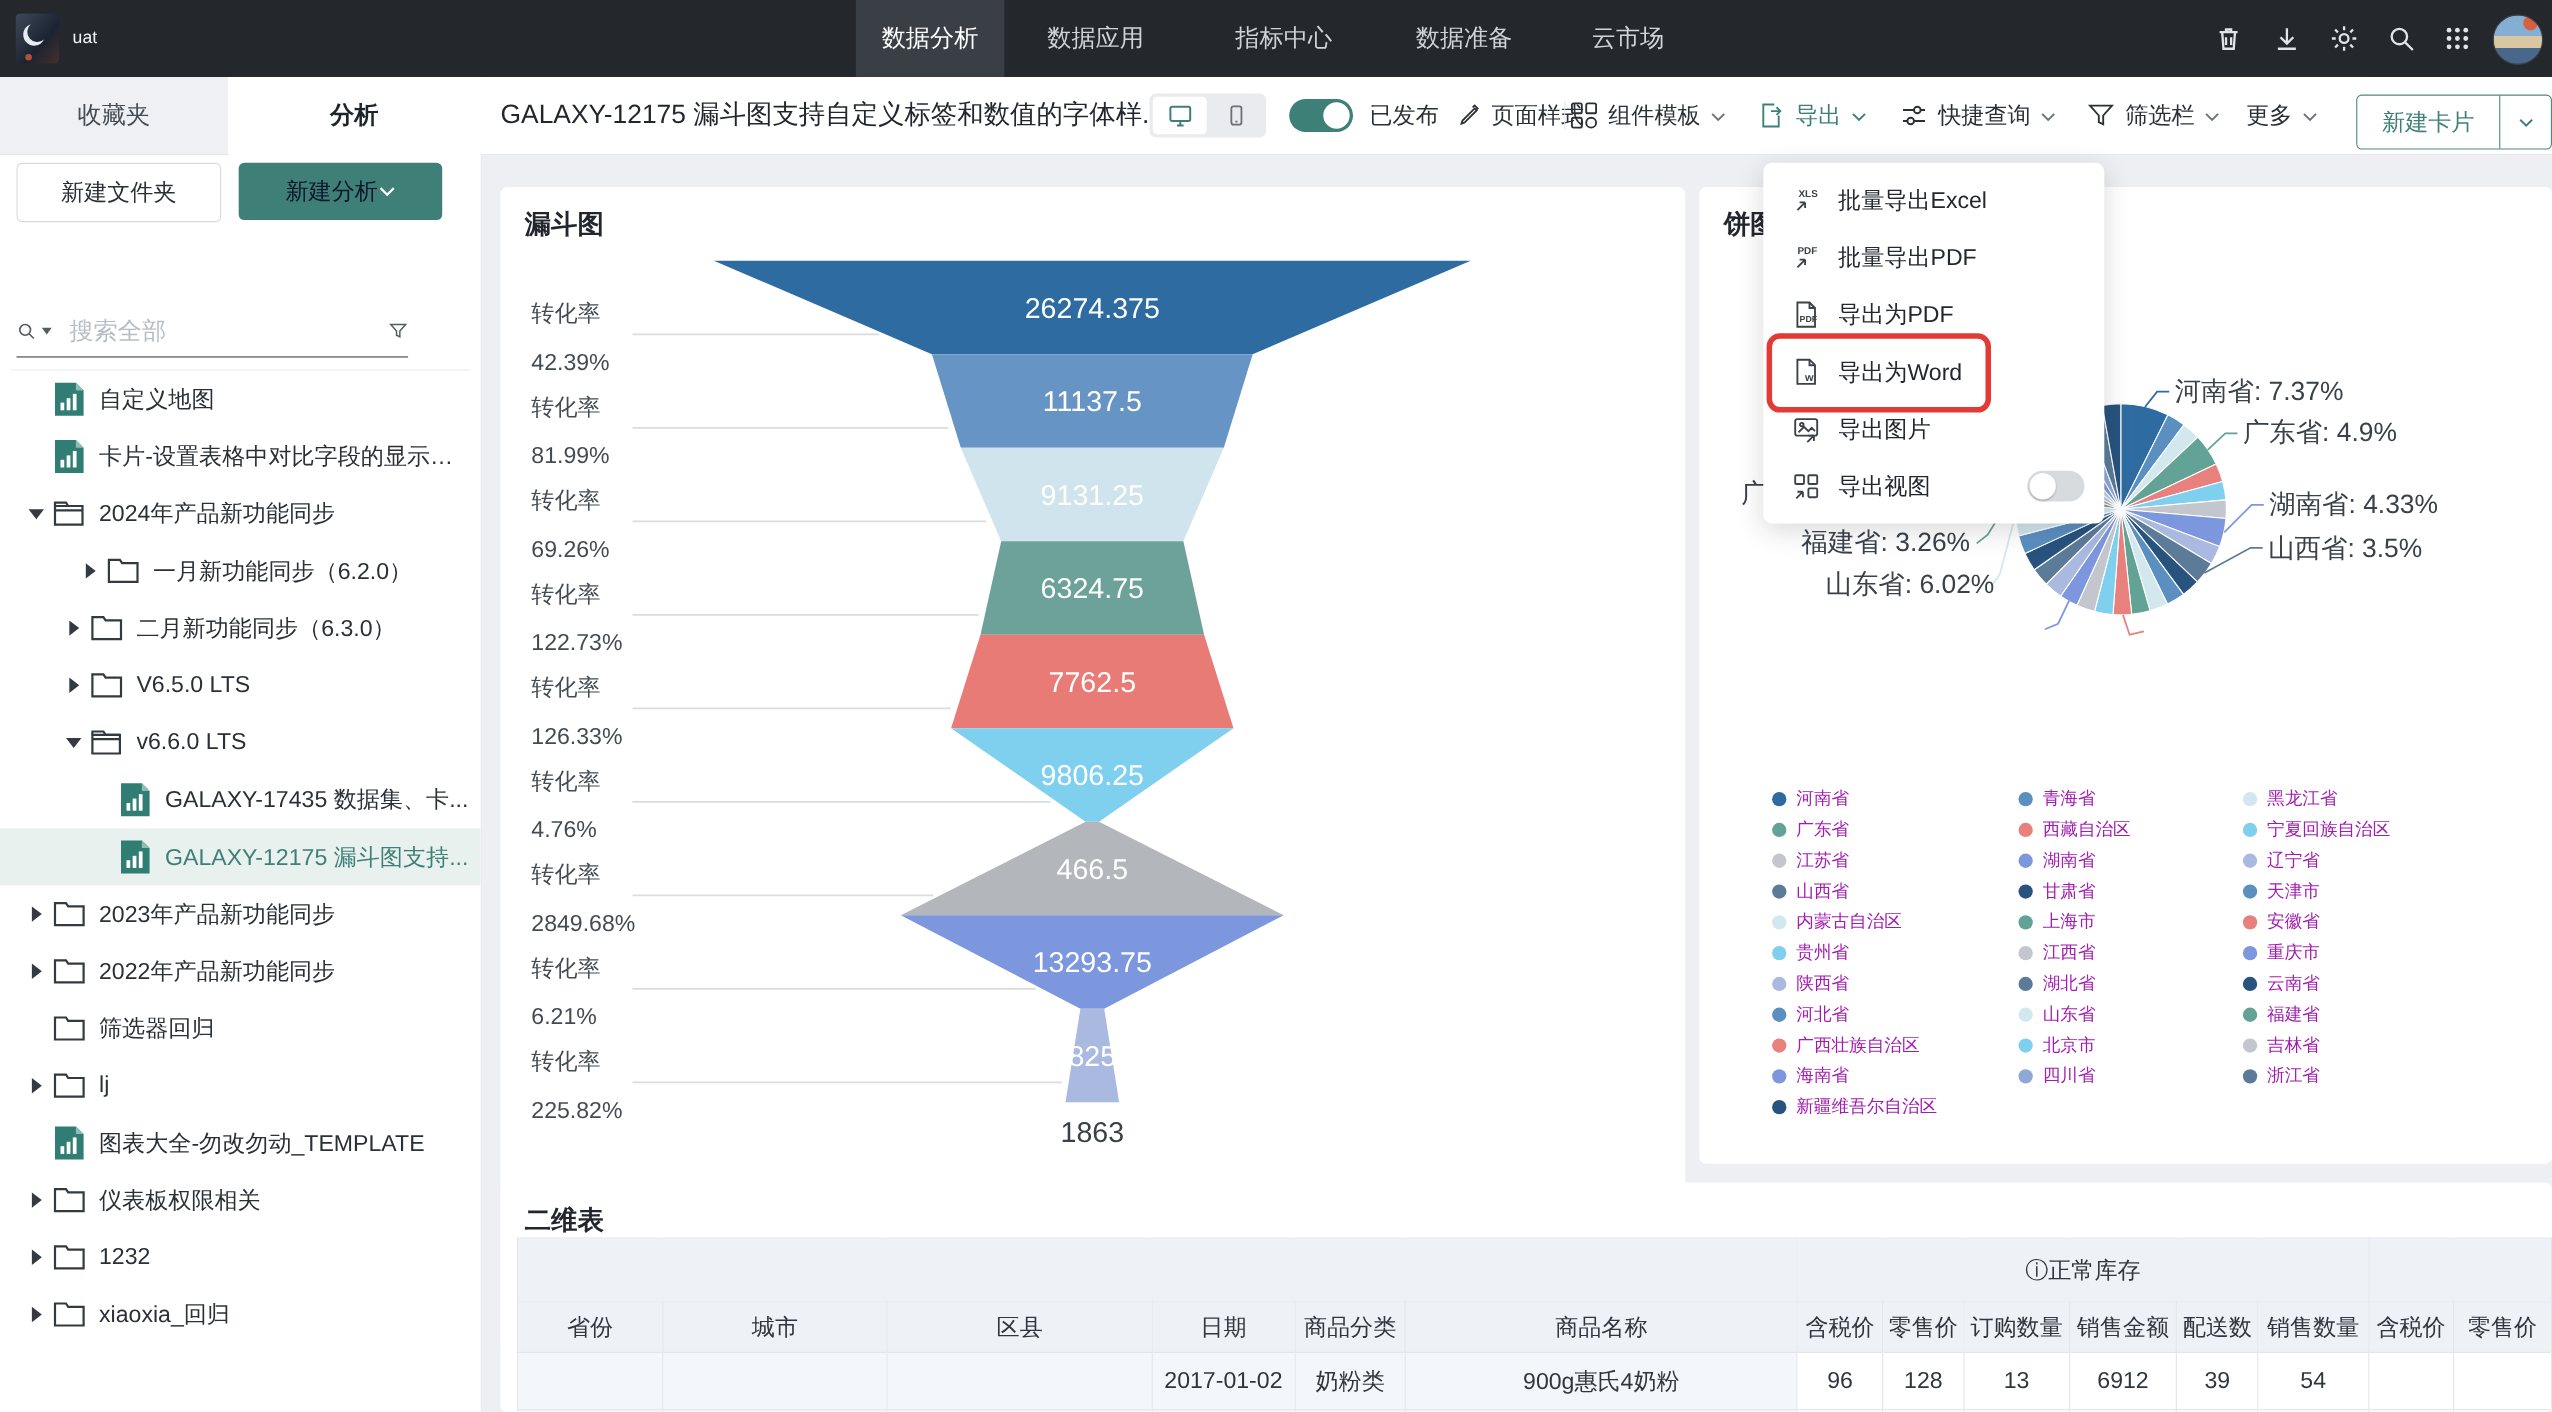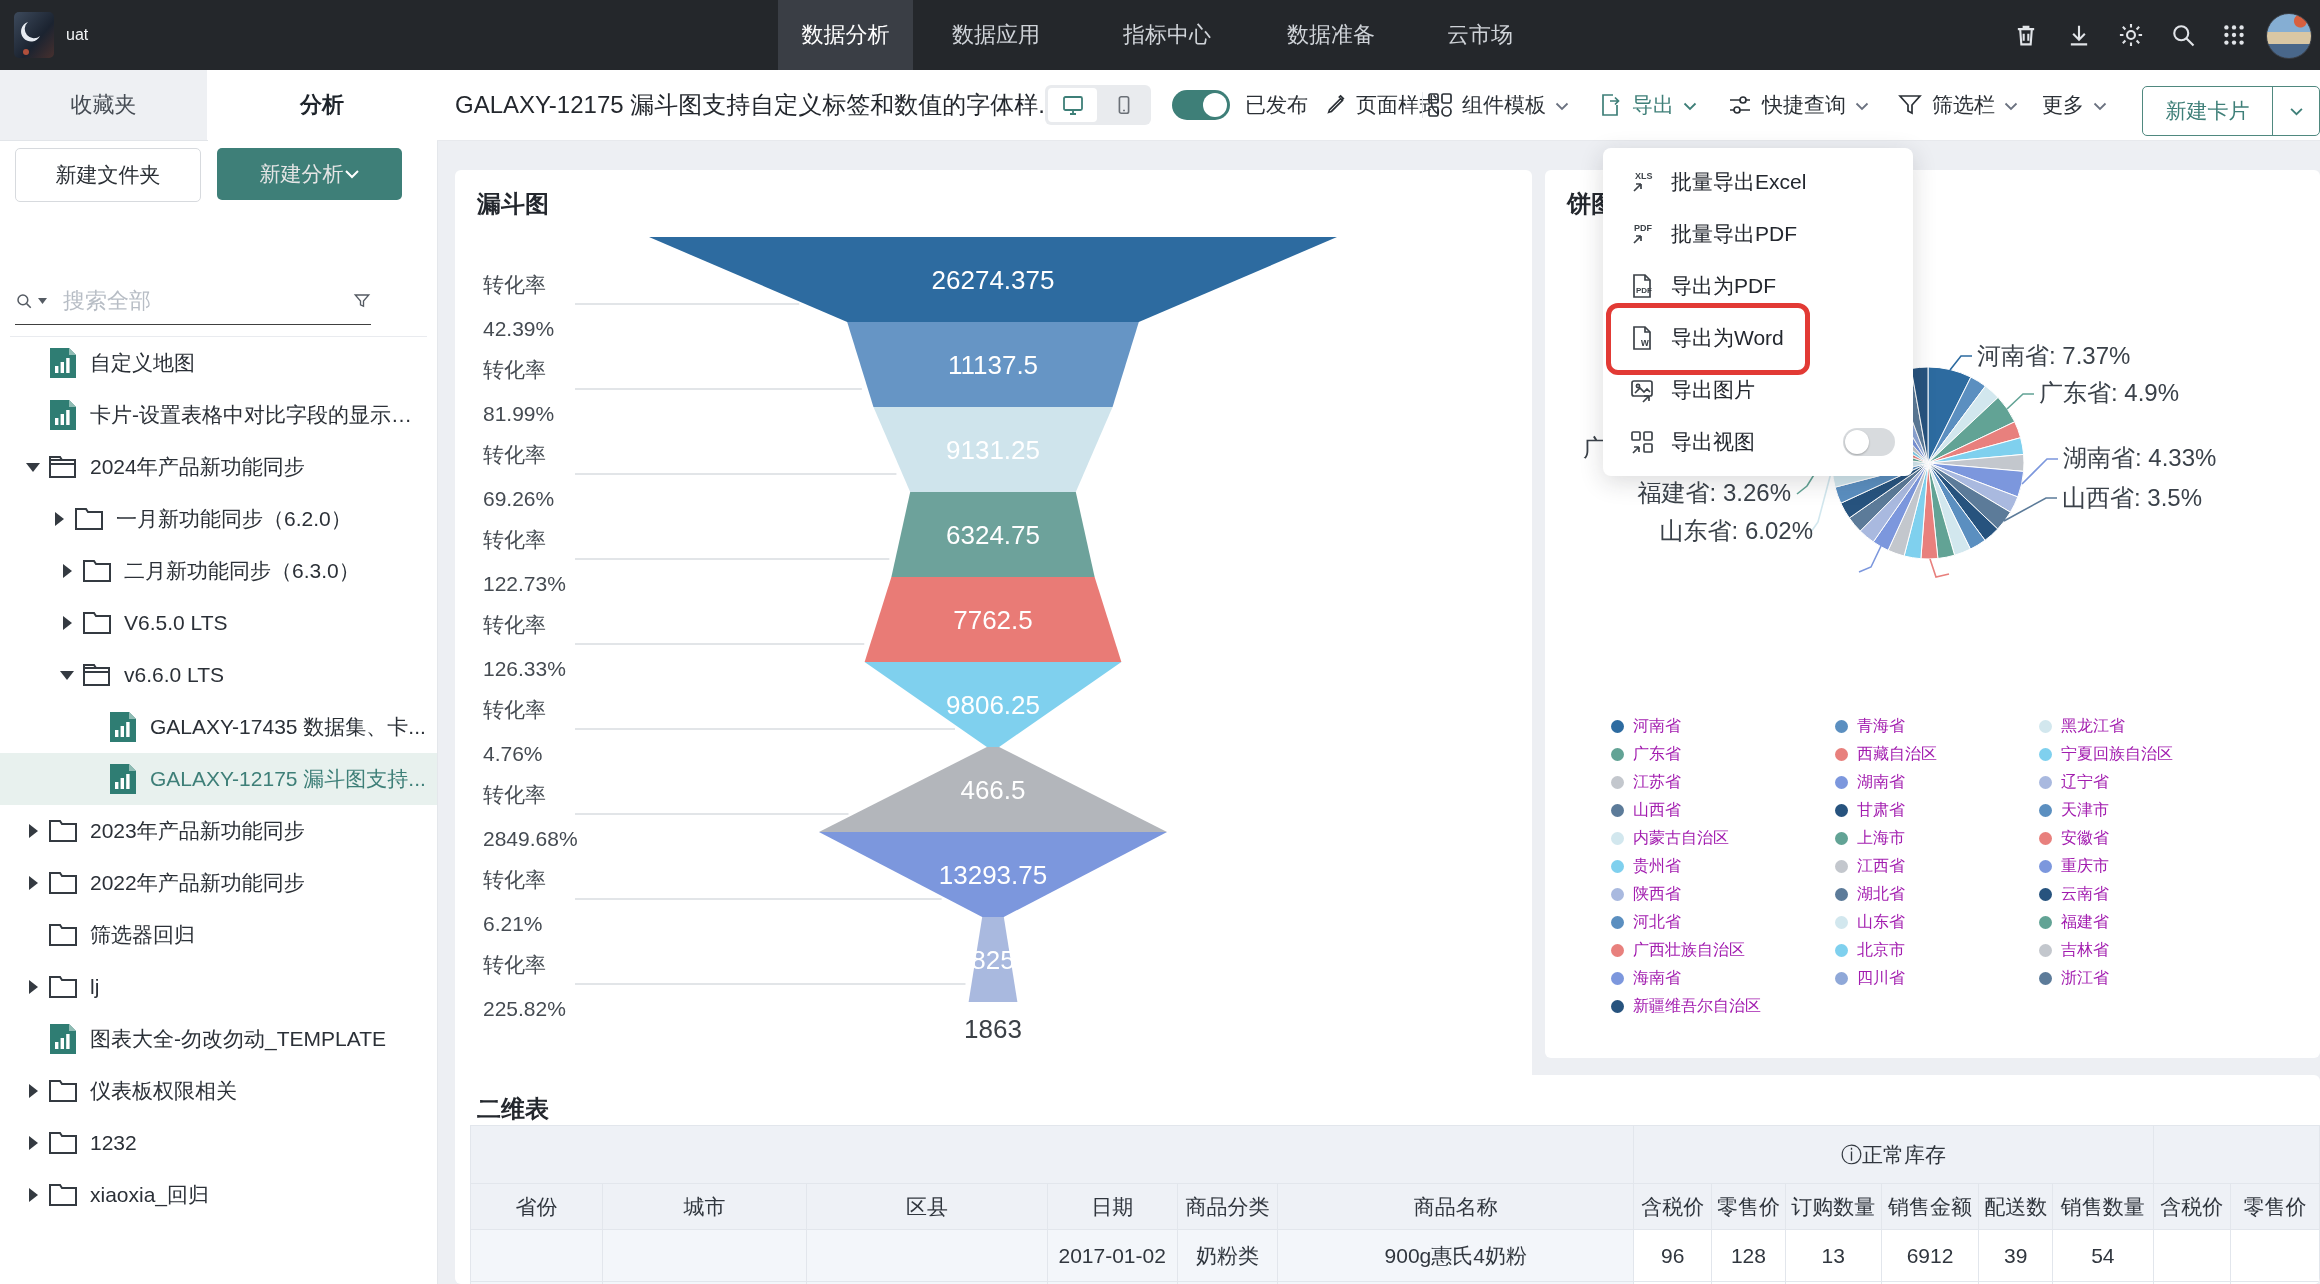--- a/index.html
+++ b/index.html
@@ -18,21 +18,21 @@
       radial-gradient(circle at 76% 16%, #d8603f 0 6px, rgba(0,0,0,0) 7px),
       linear-gradient(180deg,#85aed3 0 42%,#d9c7a4 42% 68%,#49678a 68%);
     border:1px solid #3a3e45;}
   
   #sidebar{left:0;top:70px;width:437px;height:1214px;background:#ffffff;border-right:1px solid #e4e7eb;z-index:10;}
   .side-tab{top:0;height:70px;line-height:70px;text-align:center;font-size:22px;}
   #side-tab-fav{left:0;width:207px;background:#eef0f3;color:#464c54;border-bottom:1px solid #e2e5e9;border-right:1px solid #e2e5e9;}
   #side-tab-ana{left:207px;width:230px;background:#ffffff;color:#1e242b;font-weight:bold;}
   .side-btn{top:78px;height:52px;border-radius:5px;font-size:21px;display:flex;align-items:center;justify-content:center;cursor:pointer;}
   #btn-new-folder{left:15px;width:184px;background:#fff;border:1px solid #d7dade;color:#2b3036;}
-  #btn-new-analysis{left:217px;width:185px;background:#3e7f78;color:#e5e5e5;}
+  #btn-new-analysis{left:217px;width:185px;background:#3e7f78;color:#0f172a;}
   #search-row{left:15px;top:208px;width:356px;height:46px;border-bottom:1px solid #404040;display:flex;align-items:center;}
   #search-input{border:none;outline:none;flex:1;font-size:22px;color:#3c424a;margin-left:14px;font-family:inherit;background:transparent;}
   #search-input::placeholder{color:#b7bdc5;}
   #tree{left:0;top:258px;width:437px;height:956px;overflow:hidden;padding-top:8px;box-sizing:border-box;}
   .tree-row{height:52px;display:flex;align-items:center;cursor:pointer;}
   .tree-row.sel{background:#e8f1ee;}
   .tree-row.sel .tree-label{color:#3e7f78;}
   .tree-label{font-size:21px;color:#2b3037;margin-left:12px;white-space:nowrap;overflow:hidden;text-overflow:ellipsis;flex:1;padding-right:8px;}
   .tree-div{height:1px;background:#e9ebef;margin:0 10px;}
   .arrow-slot{width:30px;display:flex;justify-content:center;flex:none;}
@@ -197,21 +197,21 @@
       <div class="tree-row" style="padding-left: 18px;">
         <div class="arrow-slot">
           <div class="tri-down"></div>
         </div>
         <svg width="30" height="26" viewBox="0 0 30 26">
           <path d="M2 6V3h10l2 3h13" fill="none" stroke="#343a41" stroke-width="2"></path>
           <path d="M2 6h25v17H2zM2 10h25" fill="none" stroke="#343a41" stroke-width="2"></path>
         </svg>
         <div class="tree-label">2024年产品新功能同步</div>
       </div>
-      <div class="tree-row" style="padding-left: 44px;">
+      <div class="tree-row" style="padding-left: 67px;">
         <div class="arrow-slot">
           <div class="tri-right"></div>
         </div>
         <svg width="30" height="26" viewBox="0 0 30 26">
           <path d="M2 23V3h10l2 3h14v17z" fill="none" stroke="#343a41" stroke-width="2"></path>
         </svg>
         <div class="tree-label">一月新功能同步（6.2.0）</div>
       </div>
       <div class="tree-row" style="padding-left: 52px;">
         <div class="arrow-slot">

